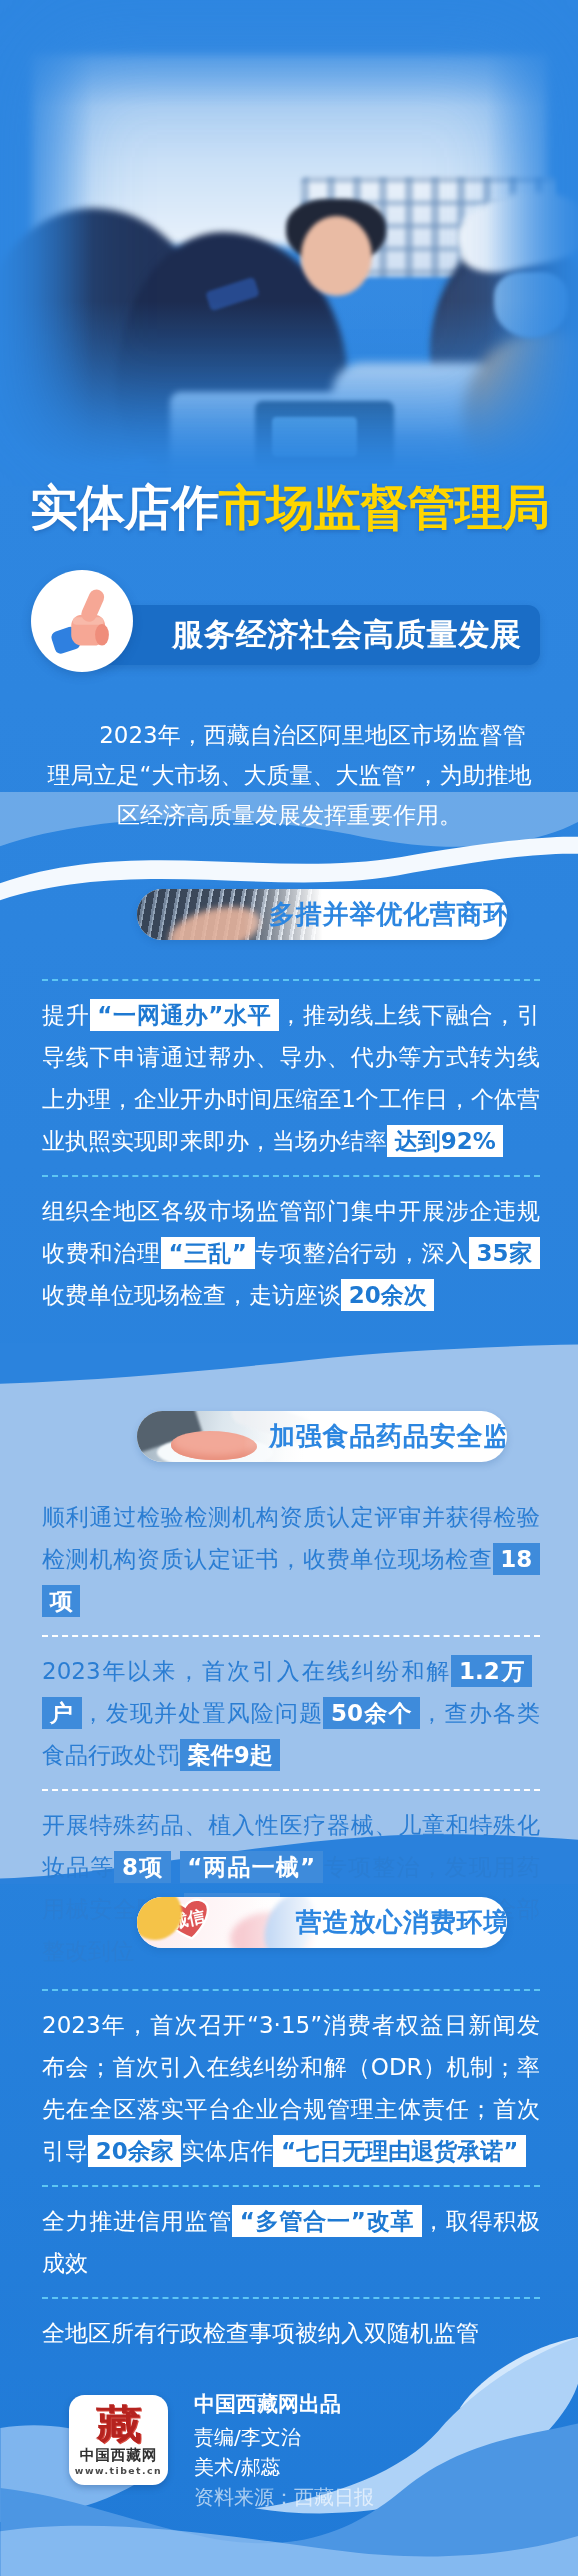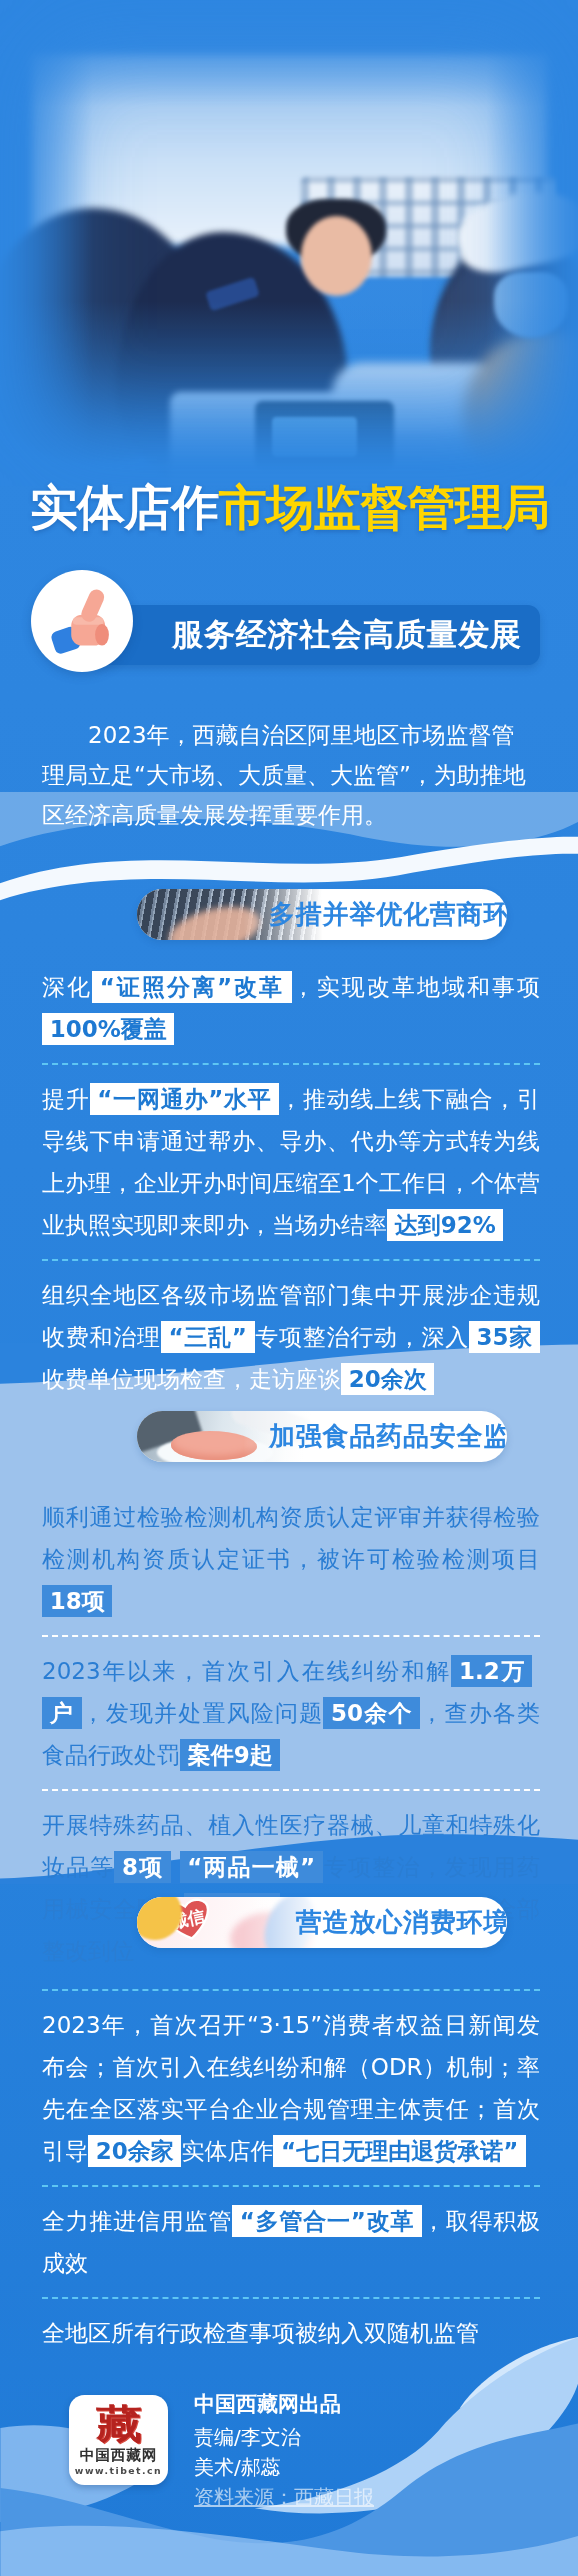--- a/index.html
+++ b/index.html
@@ -54,21 +54,21 @@
   .badge-pill{top:605px;left:91px;width:449px;height:60px;background:#1a6dc6;border-radius:12.3px;
     box-shadow:0 3.1px 7.7px rgba(15,70,140,.25);}
   .badge-label{position:absolute;left:77px;right:14px;top:0;height:60px;display:flex;align-items:center;justify-content:center;
     color:#fff;font-size:31px;font-weight:800;letter-spacing:0.8px;white-space:nowrap;}
   .badge-circle{top:570px;left:31px;width:102px;height:102px;background:#fff;border-radius:50%;
     box-shadow:0 3.1px 9.3px rgba(15,70,140,.3);display:flex;align-items:center;justify-content:center;}
   .badge-circle svg{display:block;}
 
   
   .intro{top:715px;left:42px;width:495px;color:#fff;font-size:23px;line-height:40px;
-    text-indent:2em;font-weight:500;}
+    text-indent:2em;font-weight:500;text-align:center;}
 
   
   .wave1{top:792px;left:0;width:579px;height:116px;}
 
   
   .pill{left:137px;width:370px;height:51px;background:#fff;border-radius:31px;overflow:hidden;
     box-shadow:0 3.1px 7.7px rgba(15,70,140,.18);}
   .pill .art{position:absolute;left:0;top:0;bottom:0;width:185px;}
   .pill .art-fade{position:absolute;left:0;top:0;bottom:0;width:193px;
     background:linear-gradient(90deg,rgba(255,255,255,0) 55%,#fff 96%);}
@@ -112,21 +112,21 @@
   .footer-waves{left:0;bottom:0;width:579px;height:239px;}
   .logo-card{top:2395px;left:69px;width:99px;height:90px;background:#fff;border-radius:15.4px;
     display:flex;flex-direction:column;align-items:center;justify-content:center;box-shadow:0 2.3px 6.2px rgba(15,60,120,.3);}
   .logo-glyph{font-size:40px;line-height:43px;font-weight:900;color:#b5231f;
     text-shadow:0.8px 0.8px 0 #d84b40;transform:scaleX(1.15);}
   .logo-name{font-size:14.7px;font-weight:800;color:#2f2f2f;line-height:18.5px;letter-spacing:0.8px;white-space:nowrap;}
   .logo-url{font-size:9.3px;font-weight:700;color:#4a4a4a;letter-spacing:1.5px;line-height:12.3px;white-space:nowrap;}
   .credits{top:2389px;left:194px;width:340px;color:#fff;}
   .credits .produced{font-size:21px;font-weight:800;line-height:31px;}
   .credits .line{font-size:20px;font-weight:500;line-height:25.5px;margin-top:4.6px;}
-  .credits .source{opacity:.62;text-decoration:underline;}
+  .credits .source{opacity:.62;}
 </style>
 </head>
 <body>
 
 <div class="poster">
 
   <div class="abs hero">
     <div class="sky"></div>
     <div class="building"></div>
     <div class="blob crowd1"></div>
@@ -180,39 +180,38 @@
     </svg>
   </div>
 
   <div class="abs pill" style="top:889px">
     <div class="art art-laptop"></div>
     <div class="art-hand"></div>
     <div class="art-fade"></div>
     <div class="label">多措并举优化营商环境</div>
   </div>
   <div class="abs list theme-dark" style="top:966px">
-    <p><span>深化</span><span class="hl">“证照分离”改革</span><span>，实现改革地域和事项</span><span class="hl">100%覆盖</span></p>
     <hr class="dash">
     <p><span>提升</span><span class="hl">“一网通办”水平</span><span>，推动线上线下融合，引导线下申请通过帮办、导办、代办等方式转为线上办理，企业开办时间压缩至1个工作日，个体营业执照实现即来即办，当场办结率</span><span class="hl">达到92%</span></p>
     <hr class="dash">
     <p><span>组织全地区各级市场监管部门集中开展涉企违规收费和治理</span><span class="hl">“三乱”</span><span>专项整治行动，深入</span><span class="hl">35家</span><span>收费单位现场检查，走访座谈</span><span class="hl">20余次</span></p>
   </div>
 
   <div class="abs pill" style="top:1411px">
     <div class="art art-lab">
       <div class="art-wedge"></div>
       <div class="art-plate"></div>
       <div class="art-meat"></div>
       <div class="art-glove"></div>
     </div>
     <div class="art-fade"></div>
     <div class="label">加强食品药品安全监管</div>
   </div>
   <div class="abs list theme-light" style="top:1496px">
-    <p><span>顺利通过检验检测机构资质认定评审并获得检验检测机构资质认定证书，被许可检验检测项目</span><span class="hl">18项</span></p>
+    <p><span>顺利通过检验检测机构资质认定评审并获得检验检测机构资质认定证书，收费单位现场检查</span><span class="hl">18项</span></p>
     <hr class="dash">
     <p><span>2023年以来，首次引入在线纠纷和解</span><span class="hl">1.2万户</span><span>，发现并处置风险问题</span><span class="hl">50余个</span><span>，查办各类食品行政处罚</span><span class="hl">案件9起</span></p>
     <hr class="dash">
     <p><span>开展特殊药品、植入性医疗器械、儿童和特殊化妆品等</span><span class="hl">8项</span><span> </span><span class="hl">“两品一械”</span><span>专项整治，发现用药用械安全隐患</span><span class="hl">10余起</span><span>。目前，隐患问题已全部整改到位</span></p>
   </div>
 
   <div class="abs pill" style="top:1897px">
     <div class="art art-integrity">
       <div class="art-gold"></div>
       <div class="art-pinkblob"></div>

